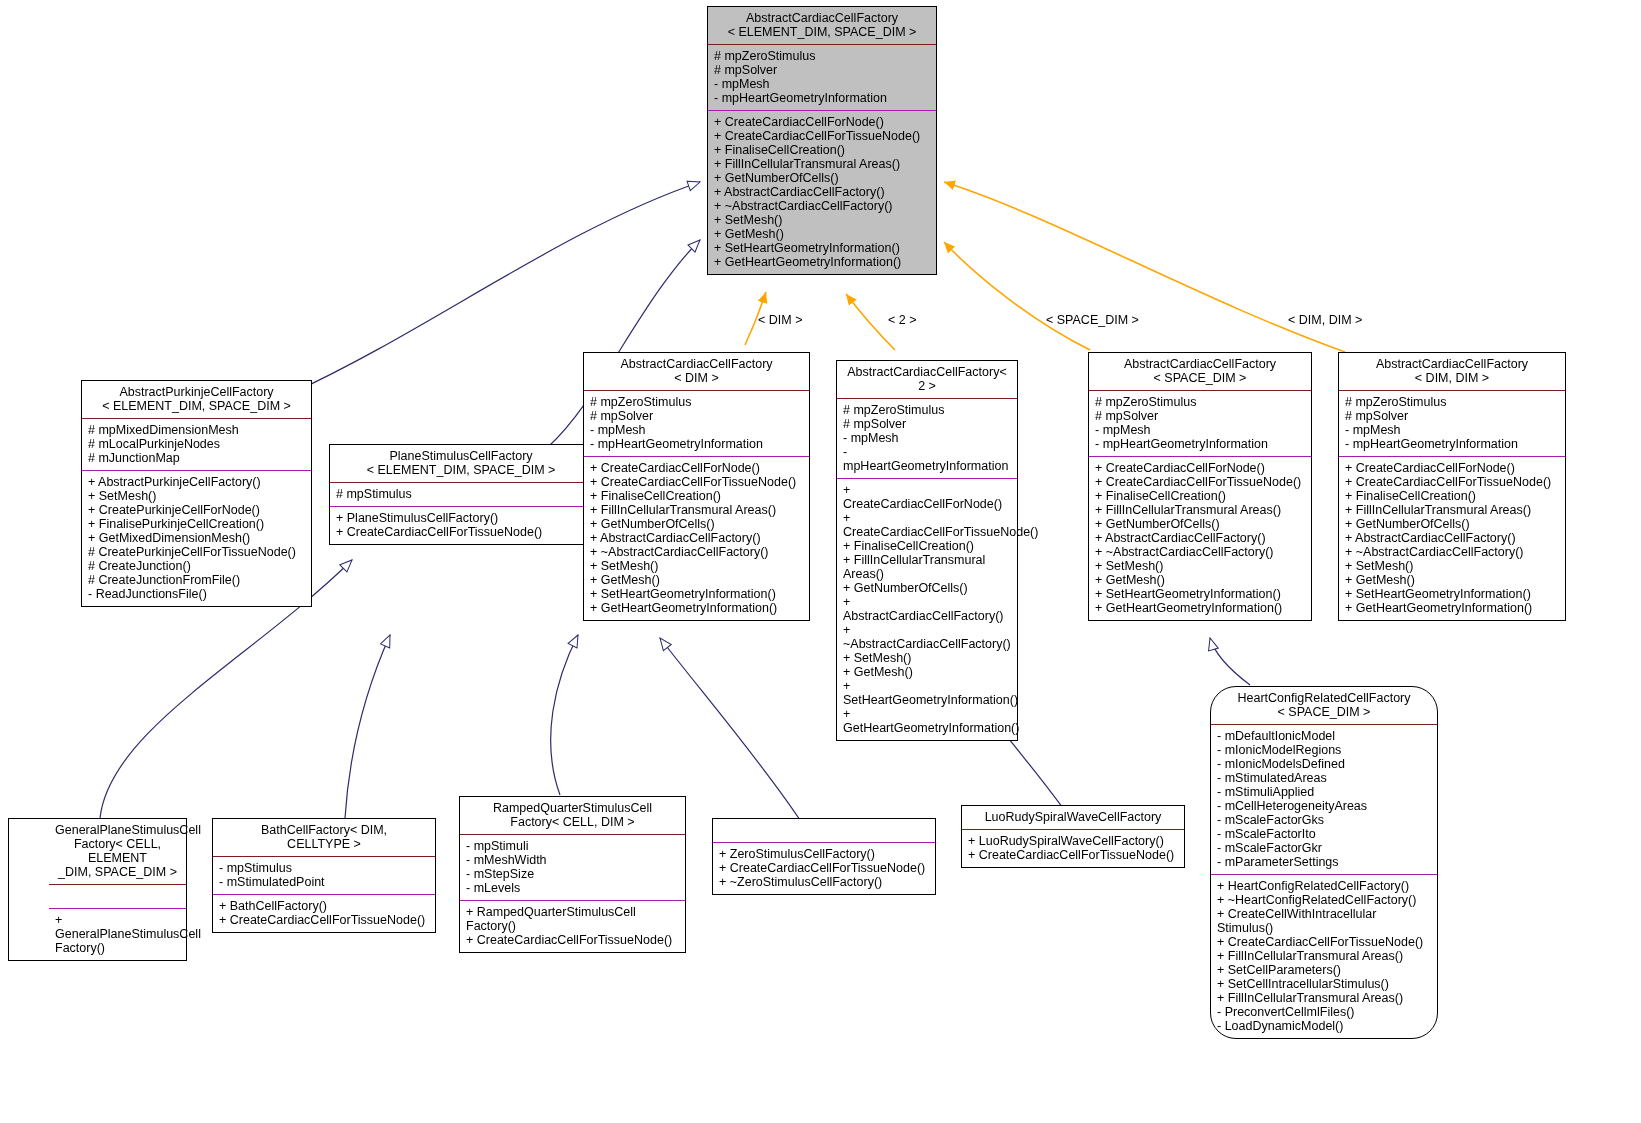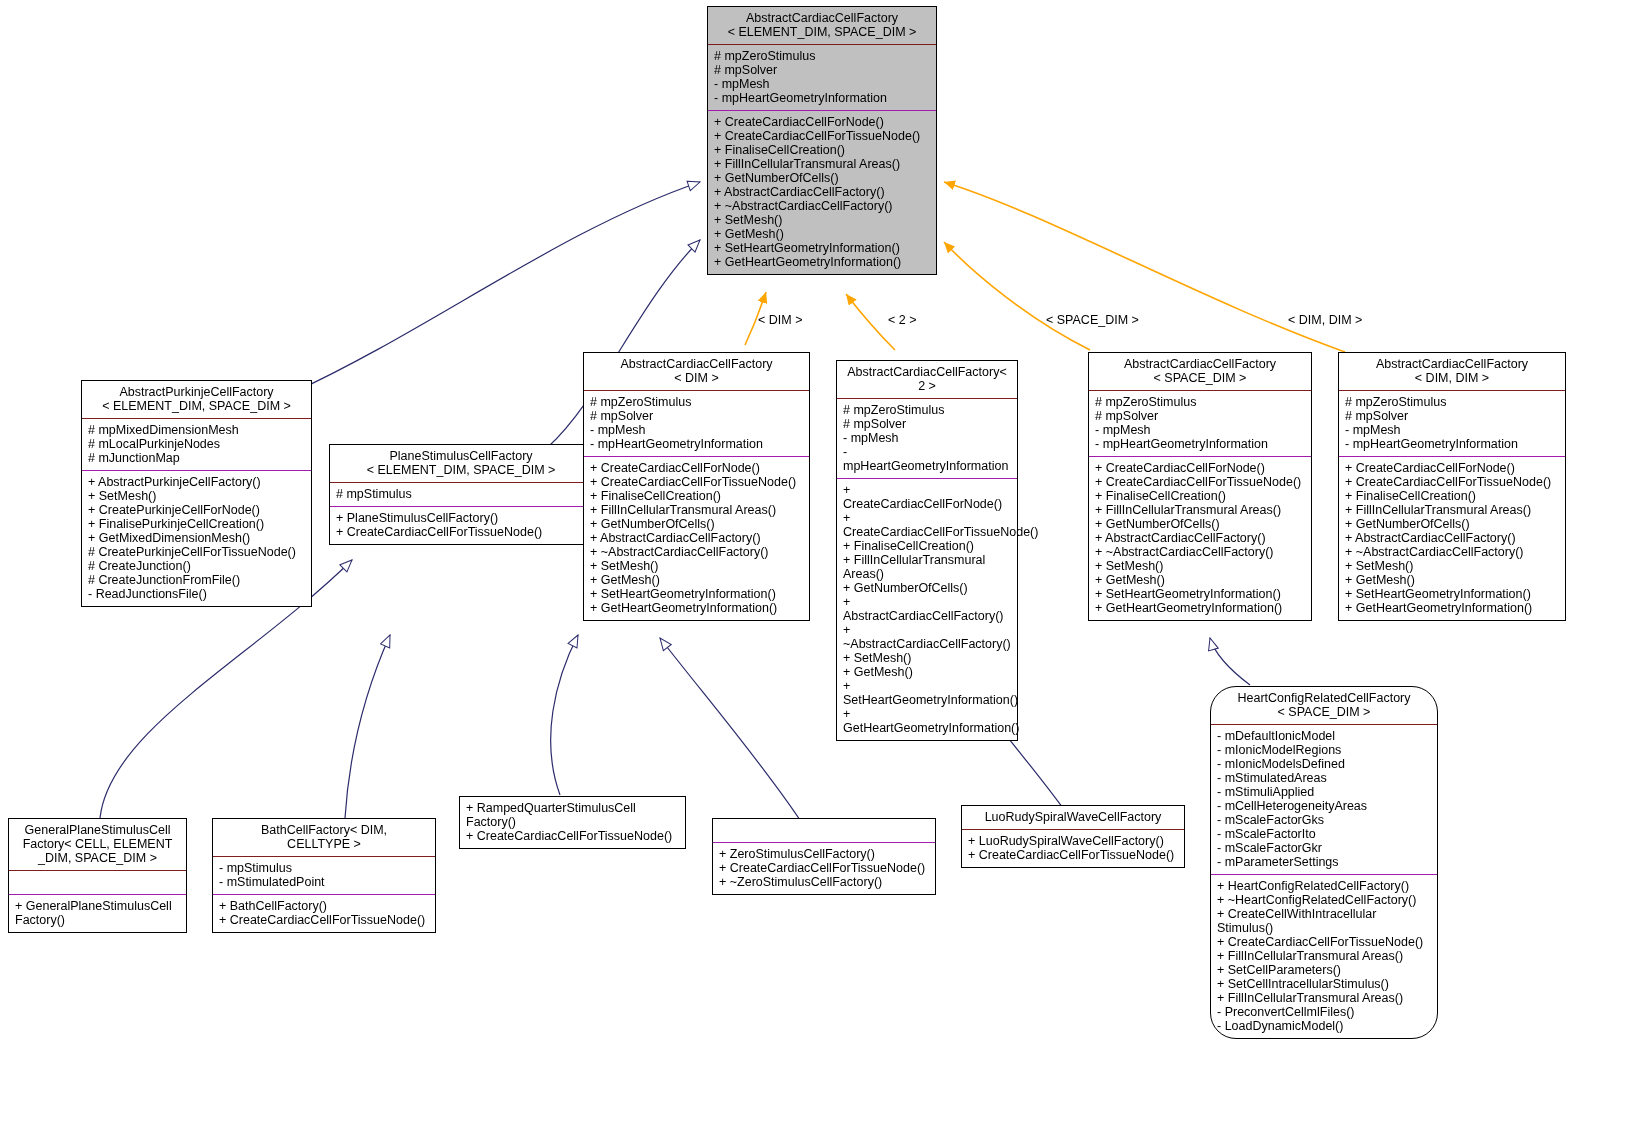--- a/index.html
+++ b/index.html
@@ -275,21 +275,21 @@
         <div>+ CreateCardiacCellForTissueNode()</div>
         <div>+ FillInCellularTransmural Areas()</div>
         <div>+ SetCellParameters()</div>
         <div>+ SetCellIntracellularStimulus()</div>
         <div>+ FillInCellularTransmural Areas()</div>
         <div>- PreconvertCellmlFiles()</div>
         <div>- LoadDynamicModel()</div>
       </div>
   </div>
 
-  <div class="node" style="left:8px; top:818px; width:179px;">
+  <div class="node" style="left:8px; top:818px; width:179px;padding-left:40px;">
     <div class="title-box">GeneralPlaneStimulusCell
 Factory&lt; CELL, ELEMENT
 _DIM, SPACE_DIM &gt;</div>
     <div class="attr-box">
         <div>&nbsp;</div>
       </div>
     <div class="meth-box">
         <div>+ GeneralPlaneStimulusCell Factory()</div>
       </div>
   </div>
@@ -301,20 +301,28 @@
         <div>- mpStimulus</div>
         <div>- mStimulatedPoint</div>
       </div>
     <div class="meth-box">
         <div>+ BathCellFactory()</div>
         <div>+ CreateCardiacCellForTissueNode()</div>
       </div>
   </div>
 
   <div class="node" style="left:459px; top:796px; width:227px;">
+    <div class="title-box">RampedQuarterStimulusCell
+Factory&lt; CELL, DIM &gt;</div>
+    <div class="attr-box">
+        <div>- mpStimuli</div>
+        <div>- mMeshWidth</div>
+        <div>- mStepSize</div>
+        <div>- mLevels</div>
+      </div>
     <div class="meth-box">
         <div>+ RampedQuarterStimulusCell Factory()</div>
         <div>+ CreateCardiacCellForTissueNode()</div>
       </div>
   </div>
 
   <div class="node" style="left:712px; top:818px; width:224px;">
     <div class="attr-box">
         <div>&nbsp;</div>
       </div>

